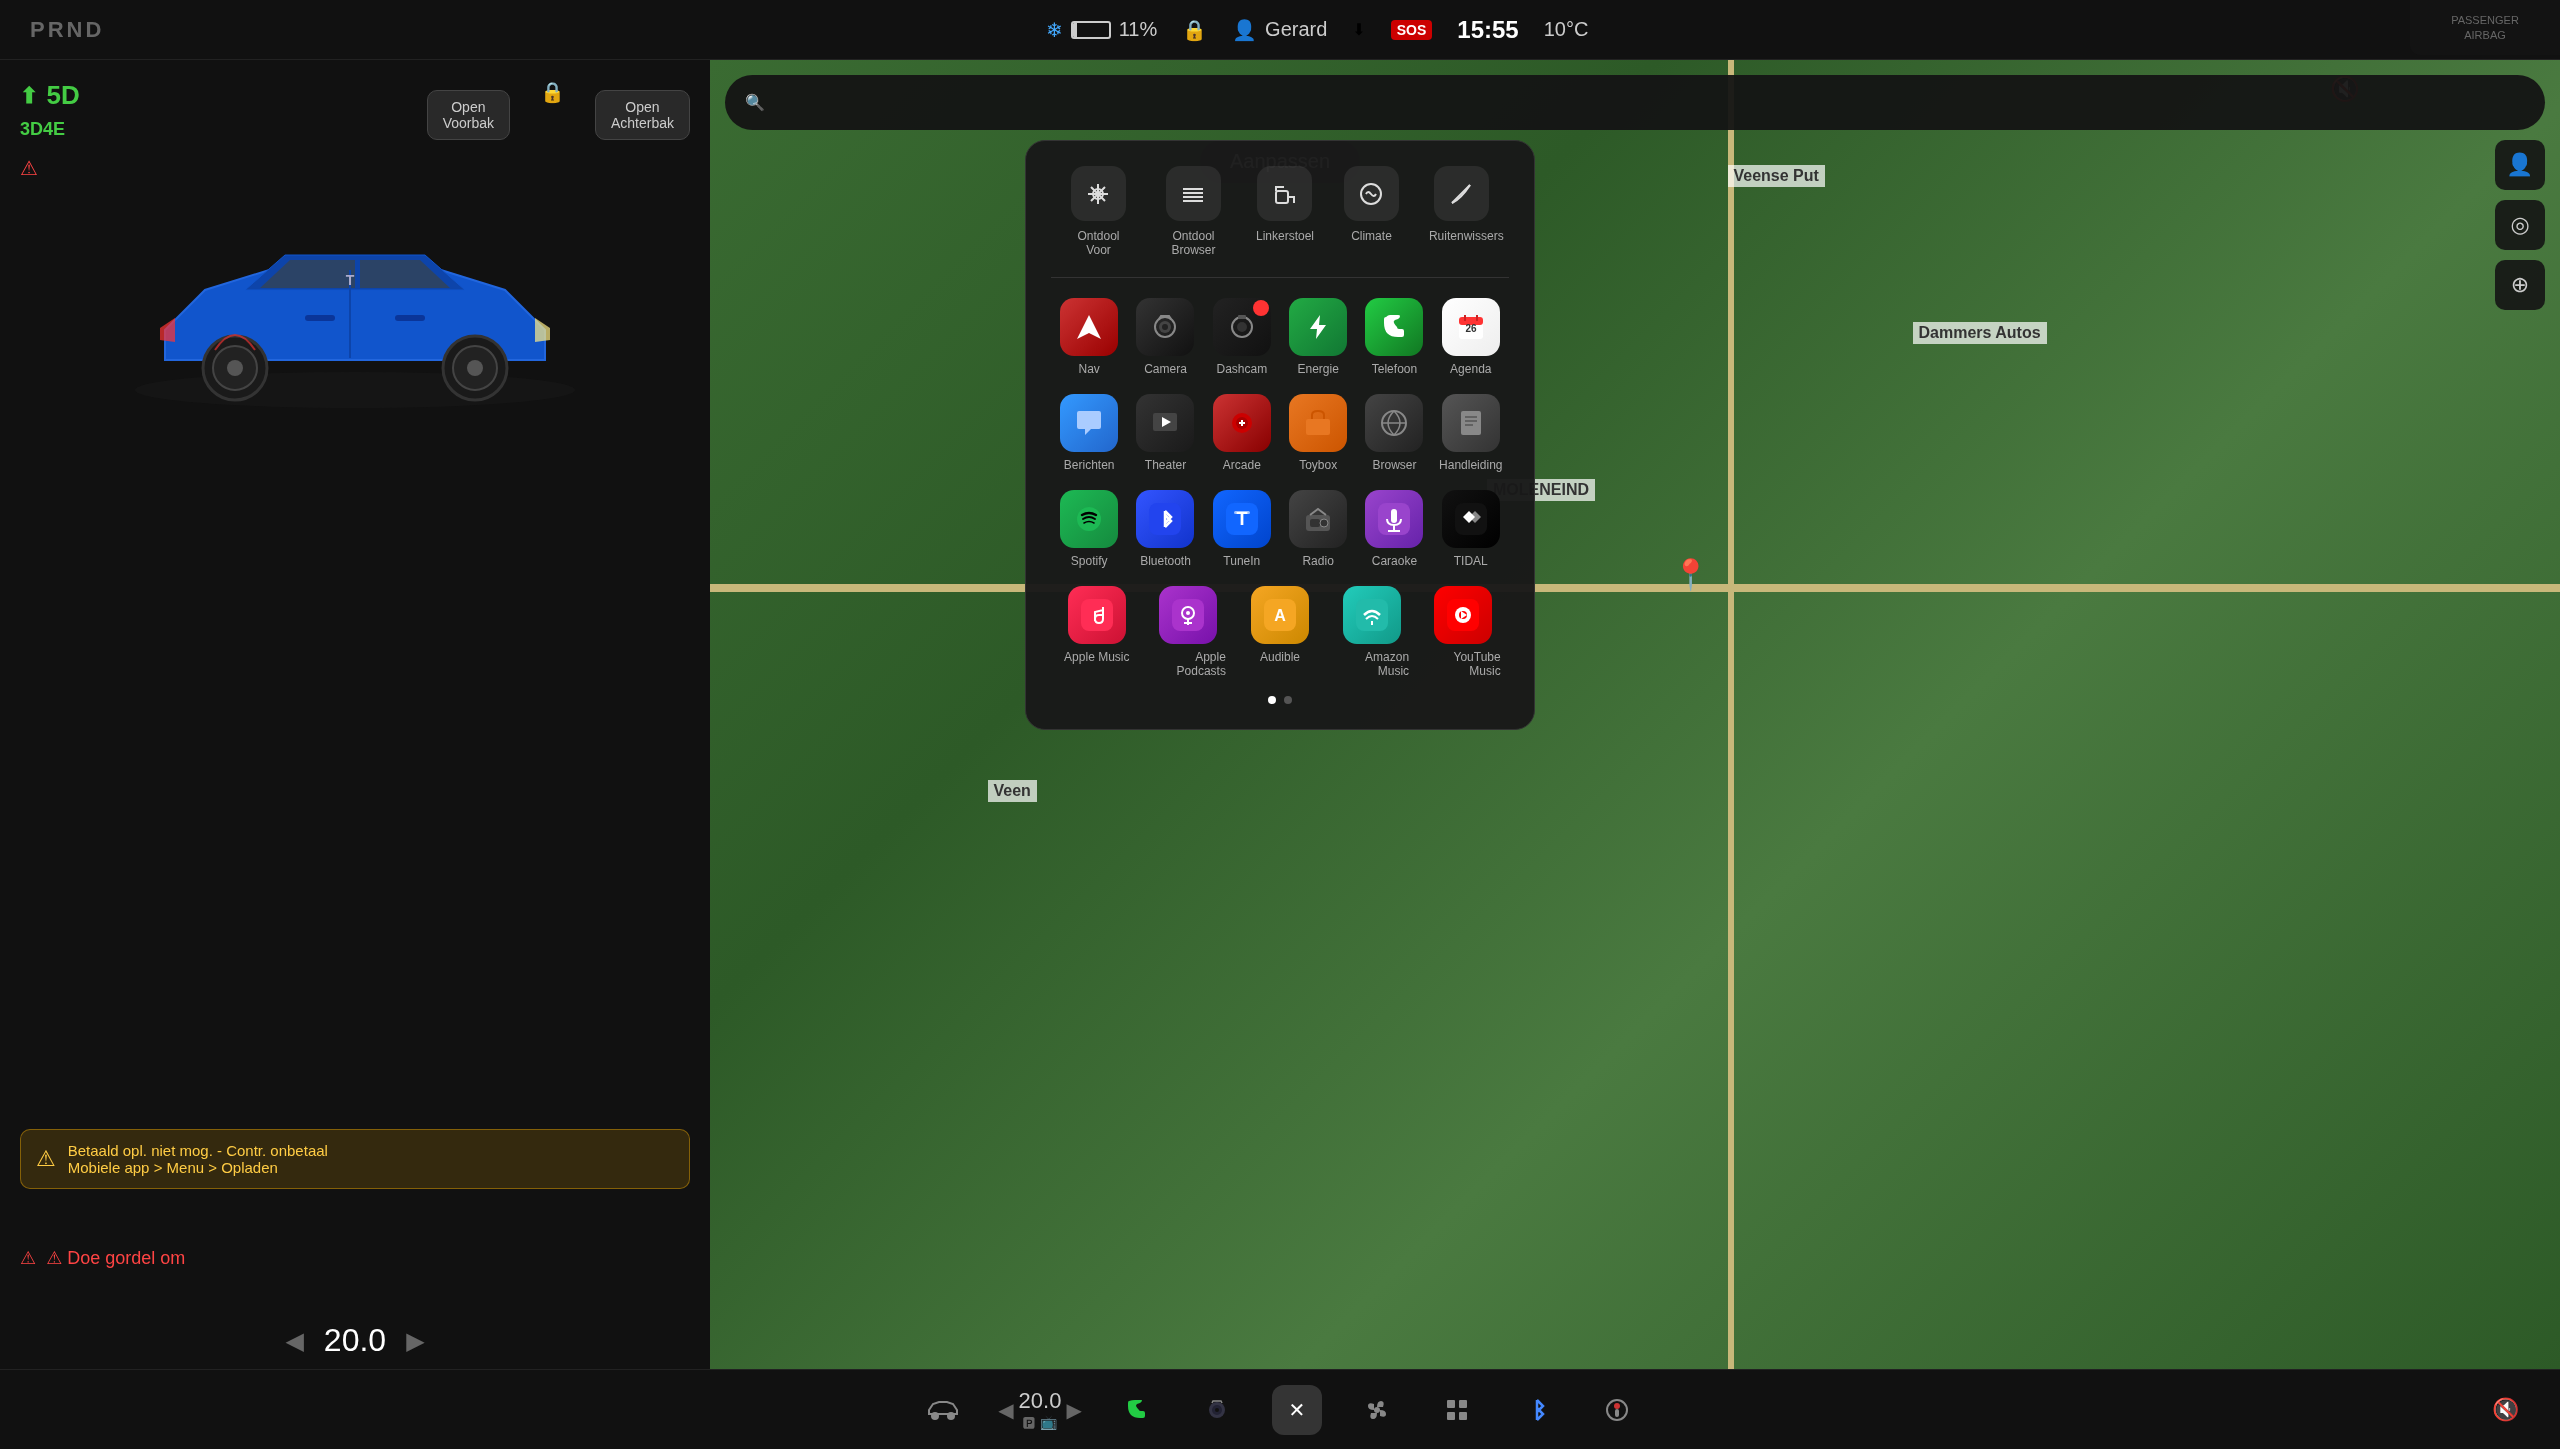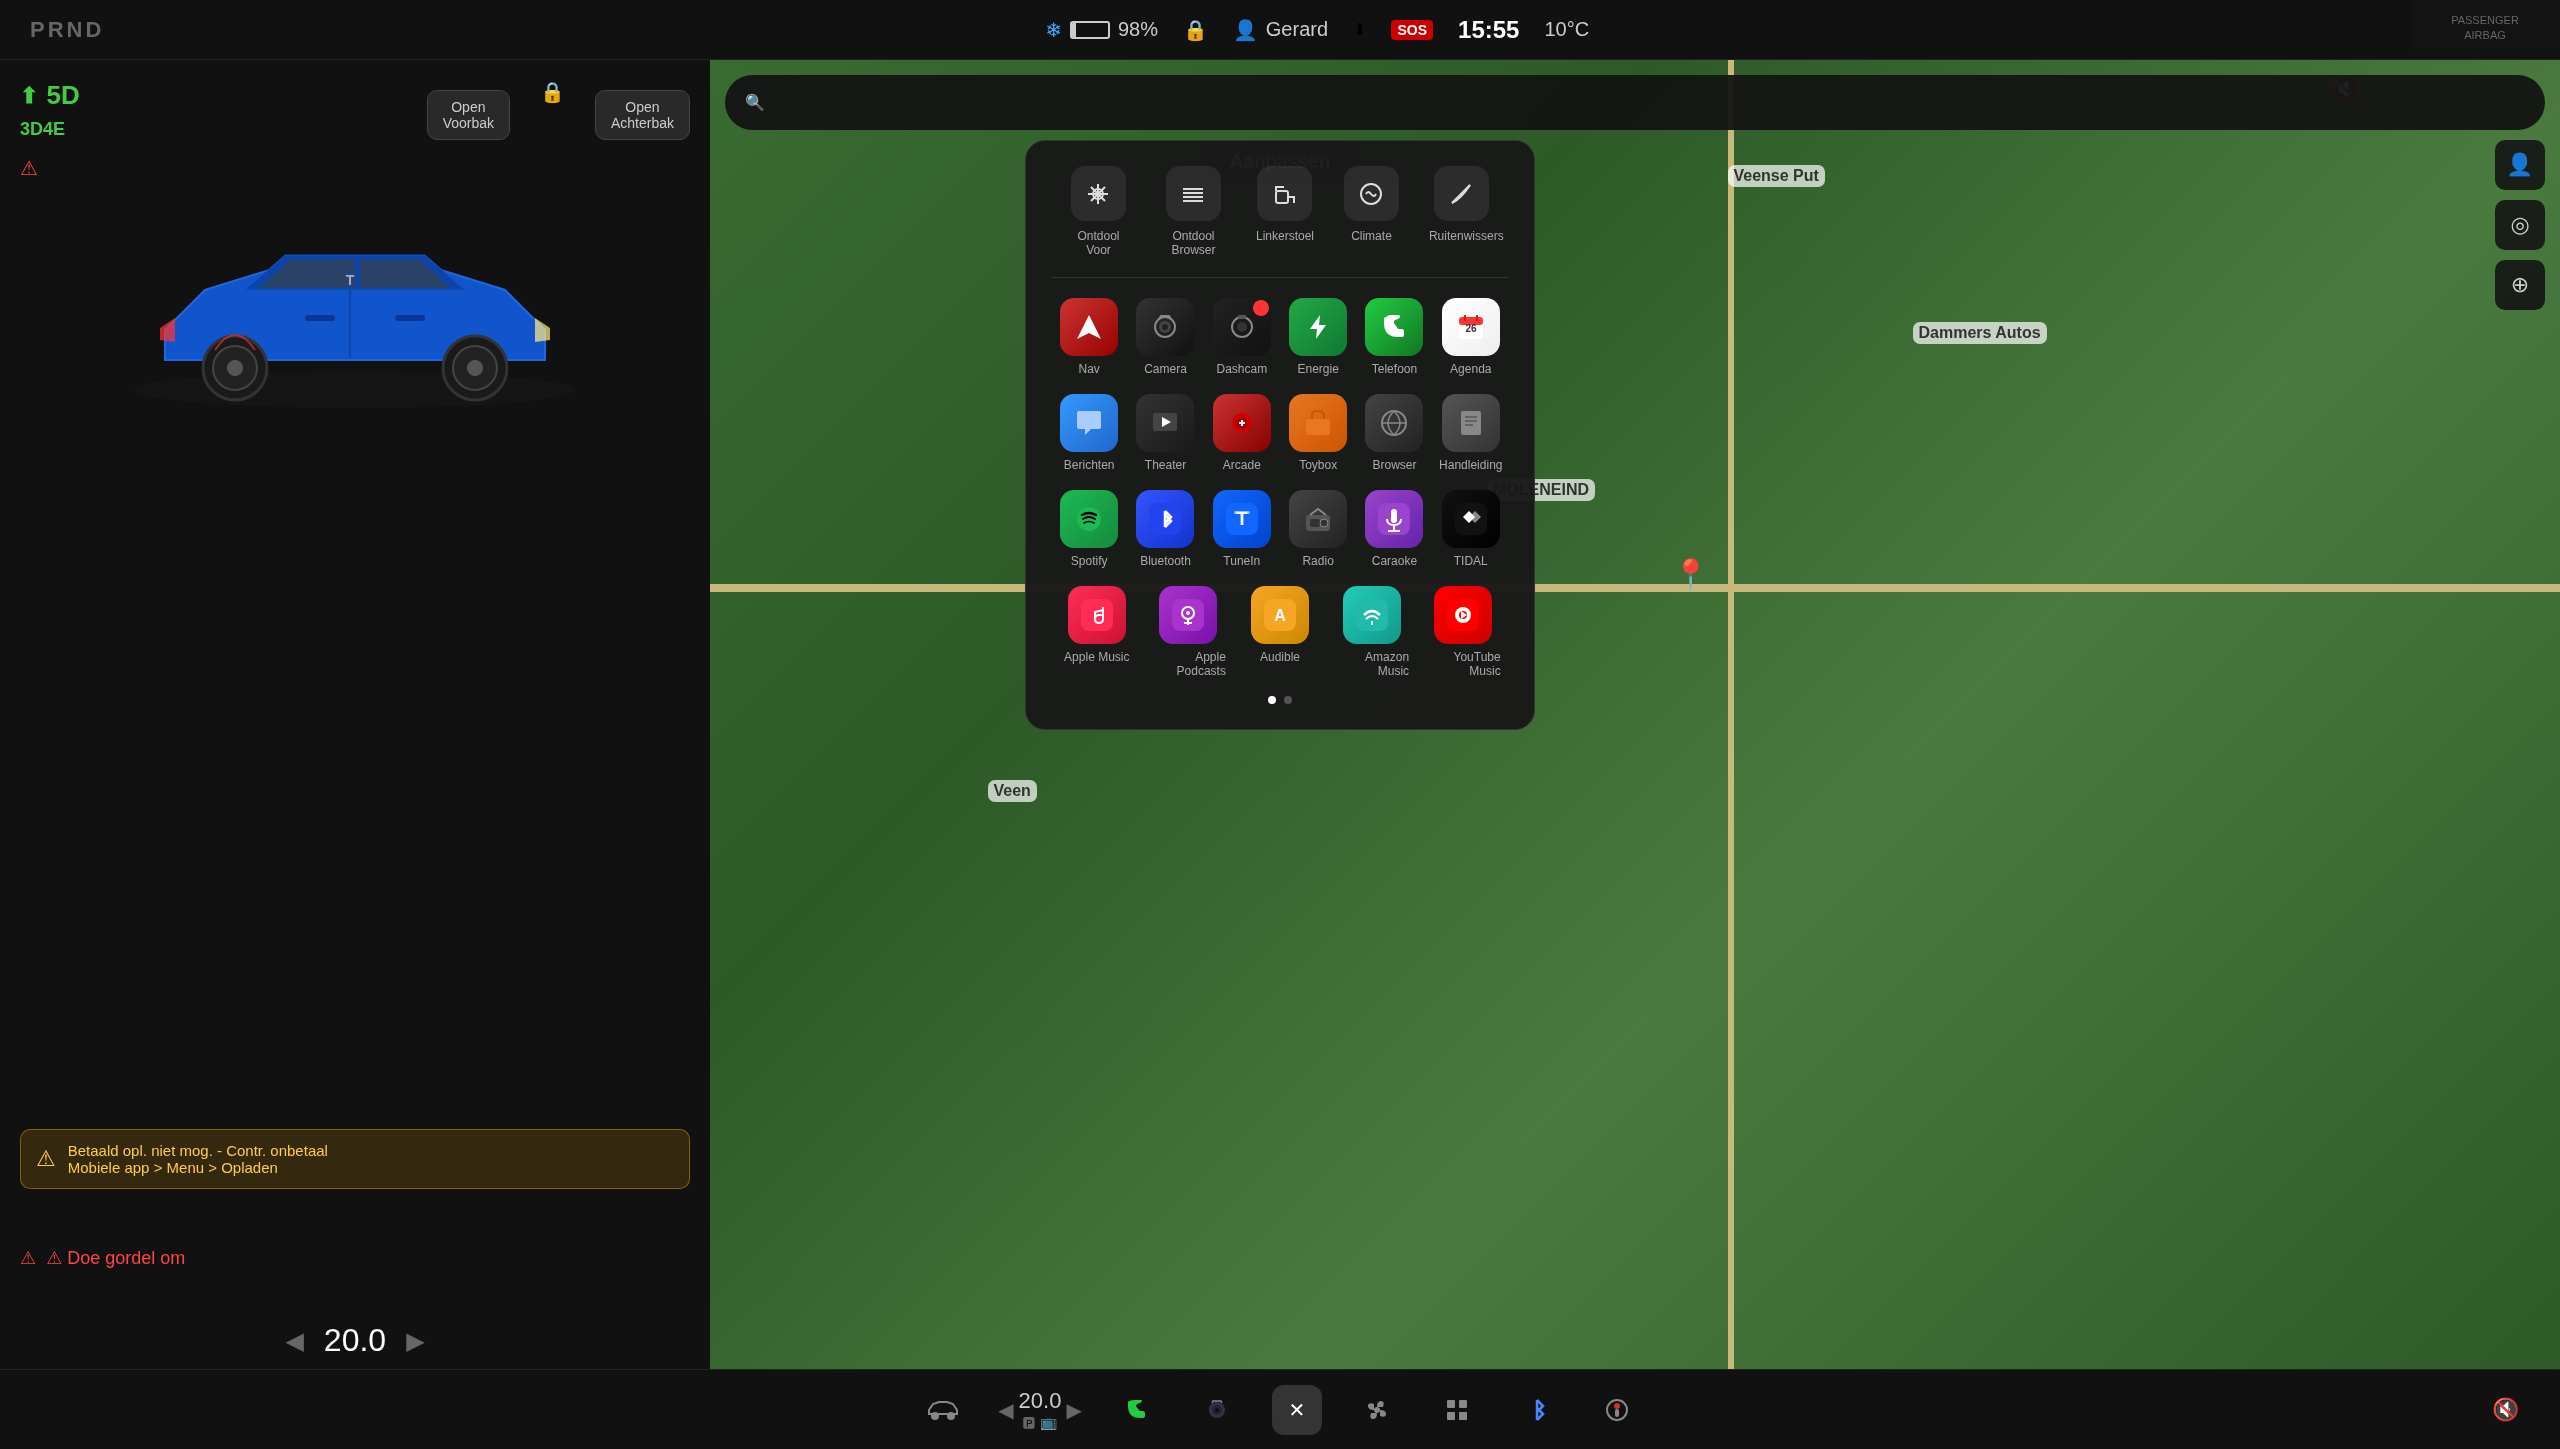--- a/index.html
+++ b/index.html
@@ -147,21 +147,21 @@
     .road-h1 { top: 40%; left: 0; right: 0; height: 8px; }
     .road-v1 { top: 0; bottom: 0; left: 55%; width: 6px; }
 
     .map-label {
       position: absolute;
       color: #333;
       font-size: 16px;
       font-weight: 600;
       background: rgba(255,255,255,0.7);
       padding: 2px 6px;
-      border-radius: 7px;
+      border-radius: 0;
     }
 
     
     .map-search {
       position: absolute;
       top: 15px;
       left: 15px;
       right: 15px;
       background: rgba(20,20,20,0.95);
       border-radius: 30px;
@@ -527,21 +527,21 @@
     <div class="status-left">
       <span class="prnd">PRND</span>
     </div>
 
     <div class="status-center">
       <div class="battery-info">
         <span class="snowflake-icon">❄</span>
         <div class="battery-bar">
           <div class="battery-fill"></div>
         </div>
-        <span>98%</span>
+        <span>11%</span>
       </div>
       <span class="lock-icon">🔒</span>
       <div class="user-info">
         <span>👤</span>
         <span>Gerard</span>
       </div>
       <span>⬇</span>
       <span class="sos-badge">SOS</span>
       <span class="time-display">15:55</span>
       <span class="temp-display">10°C</span>

